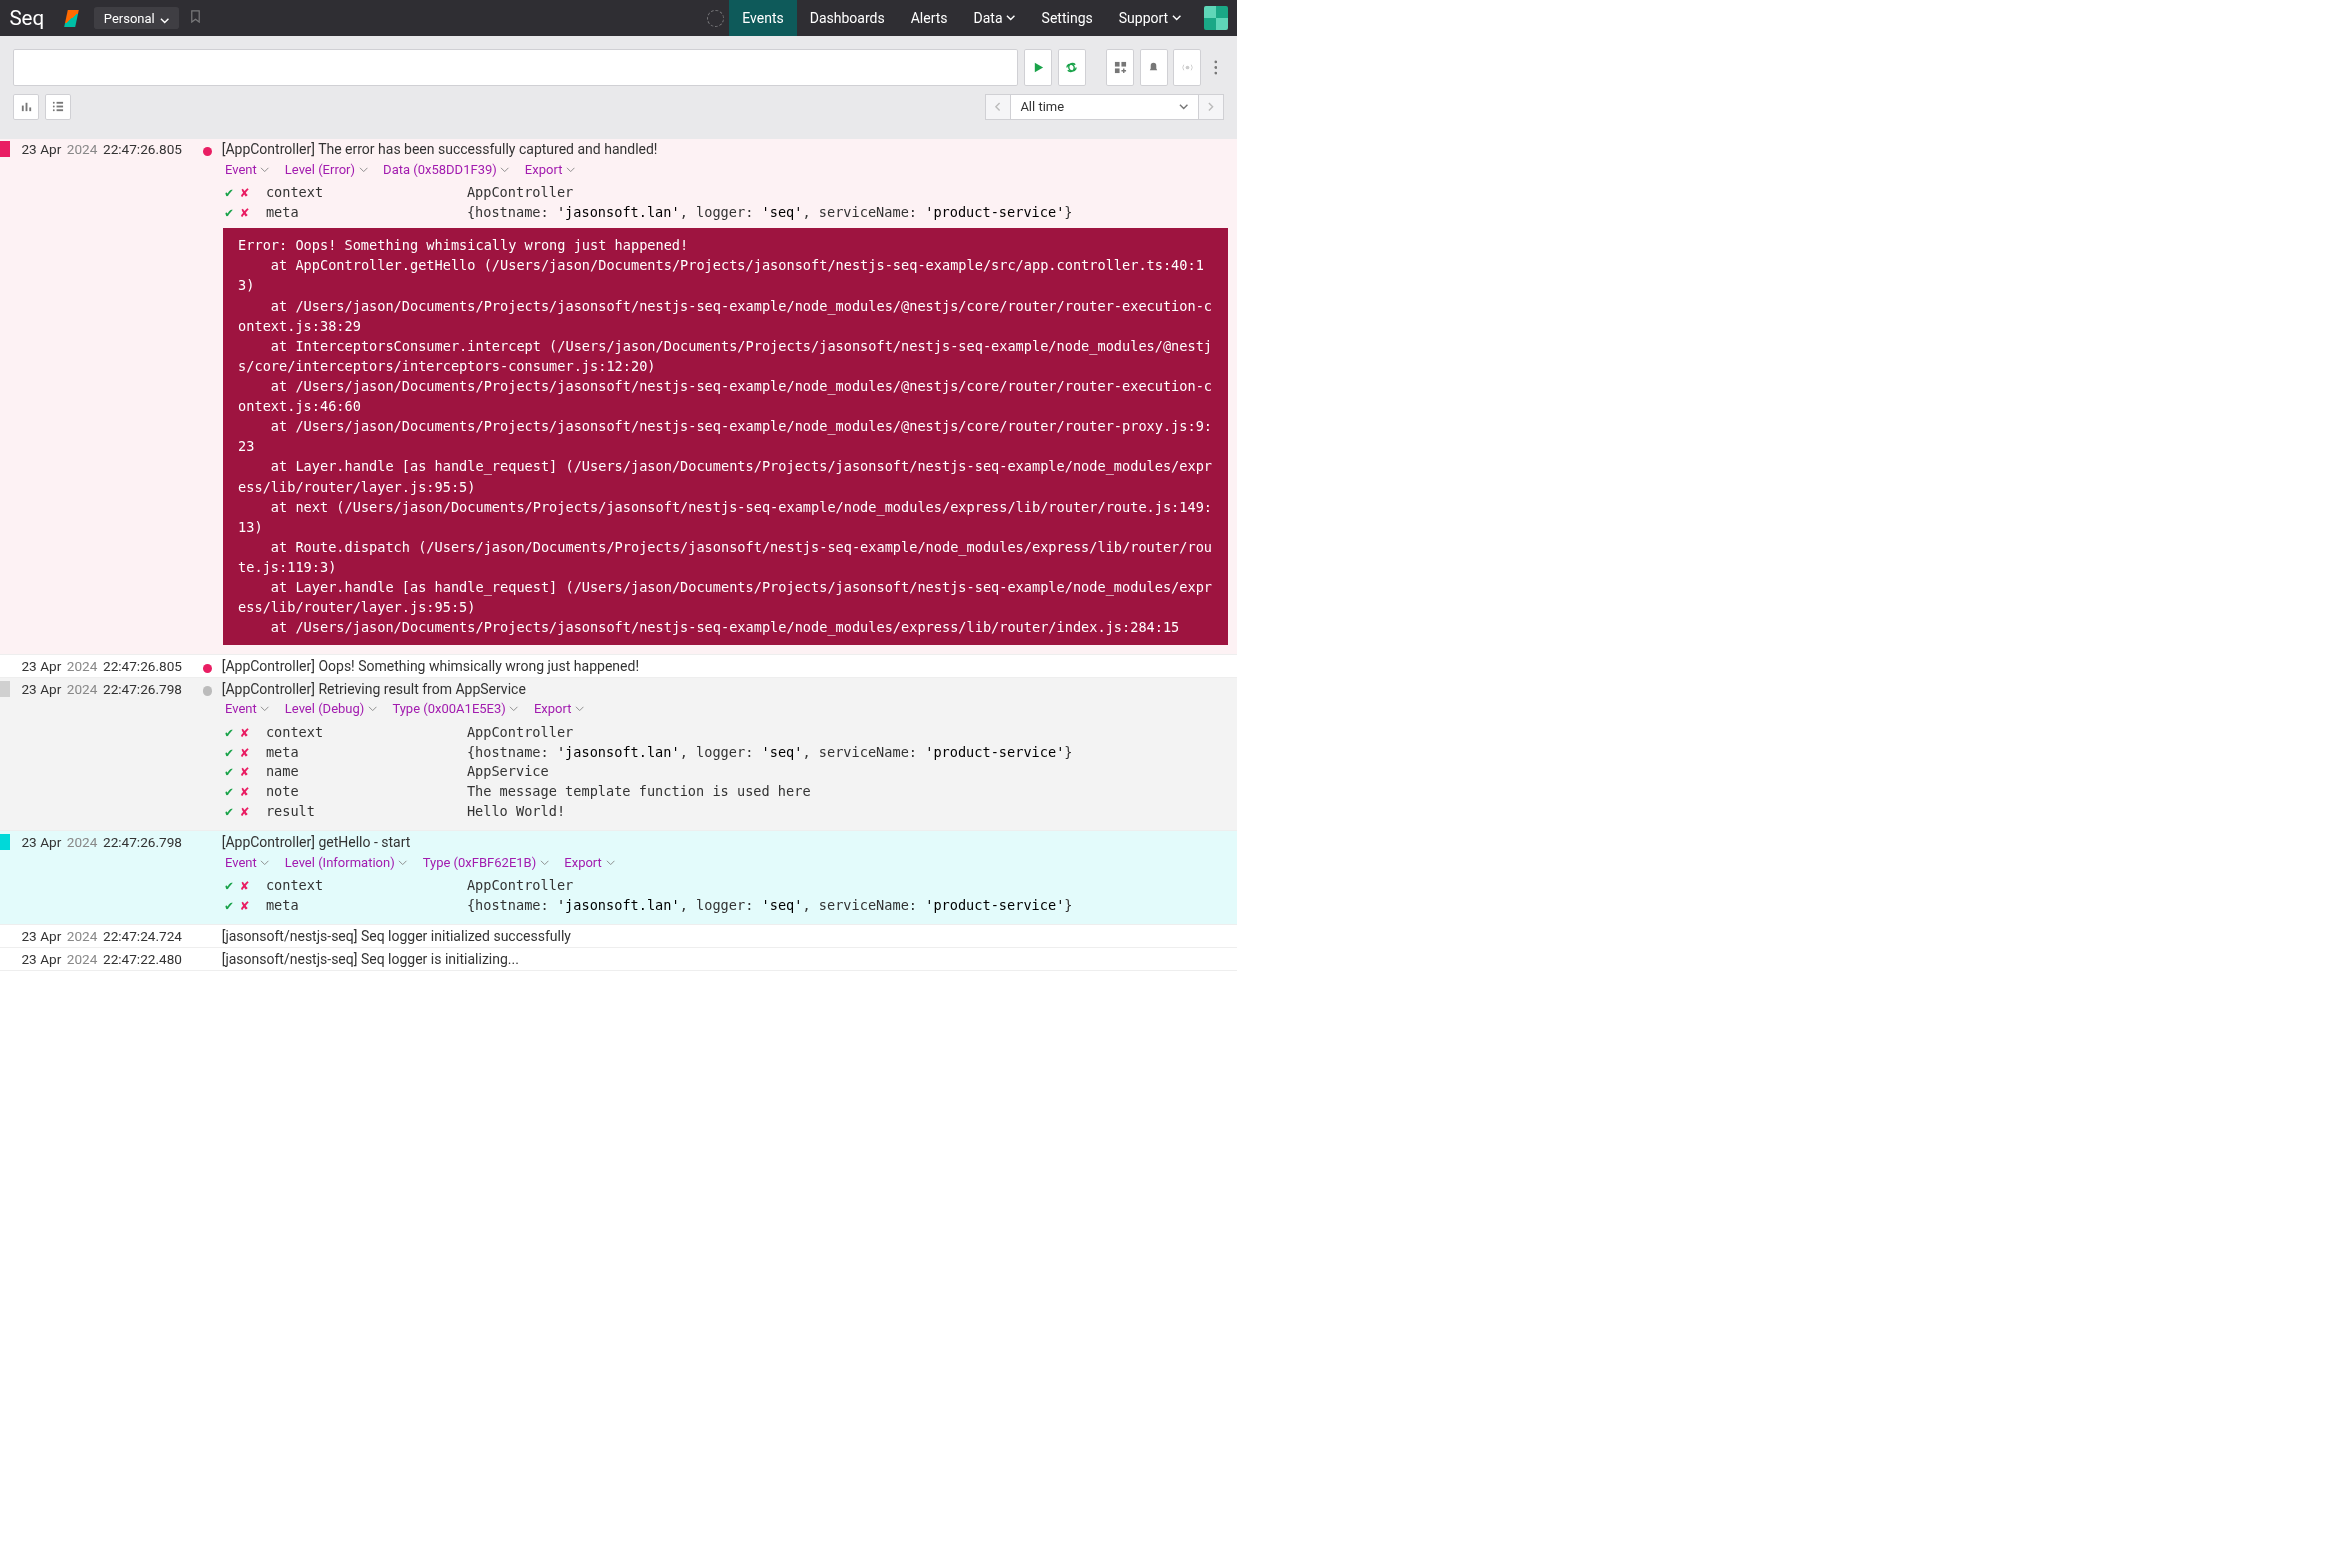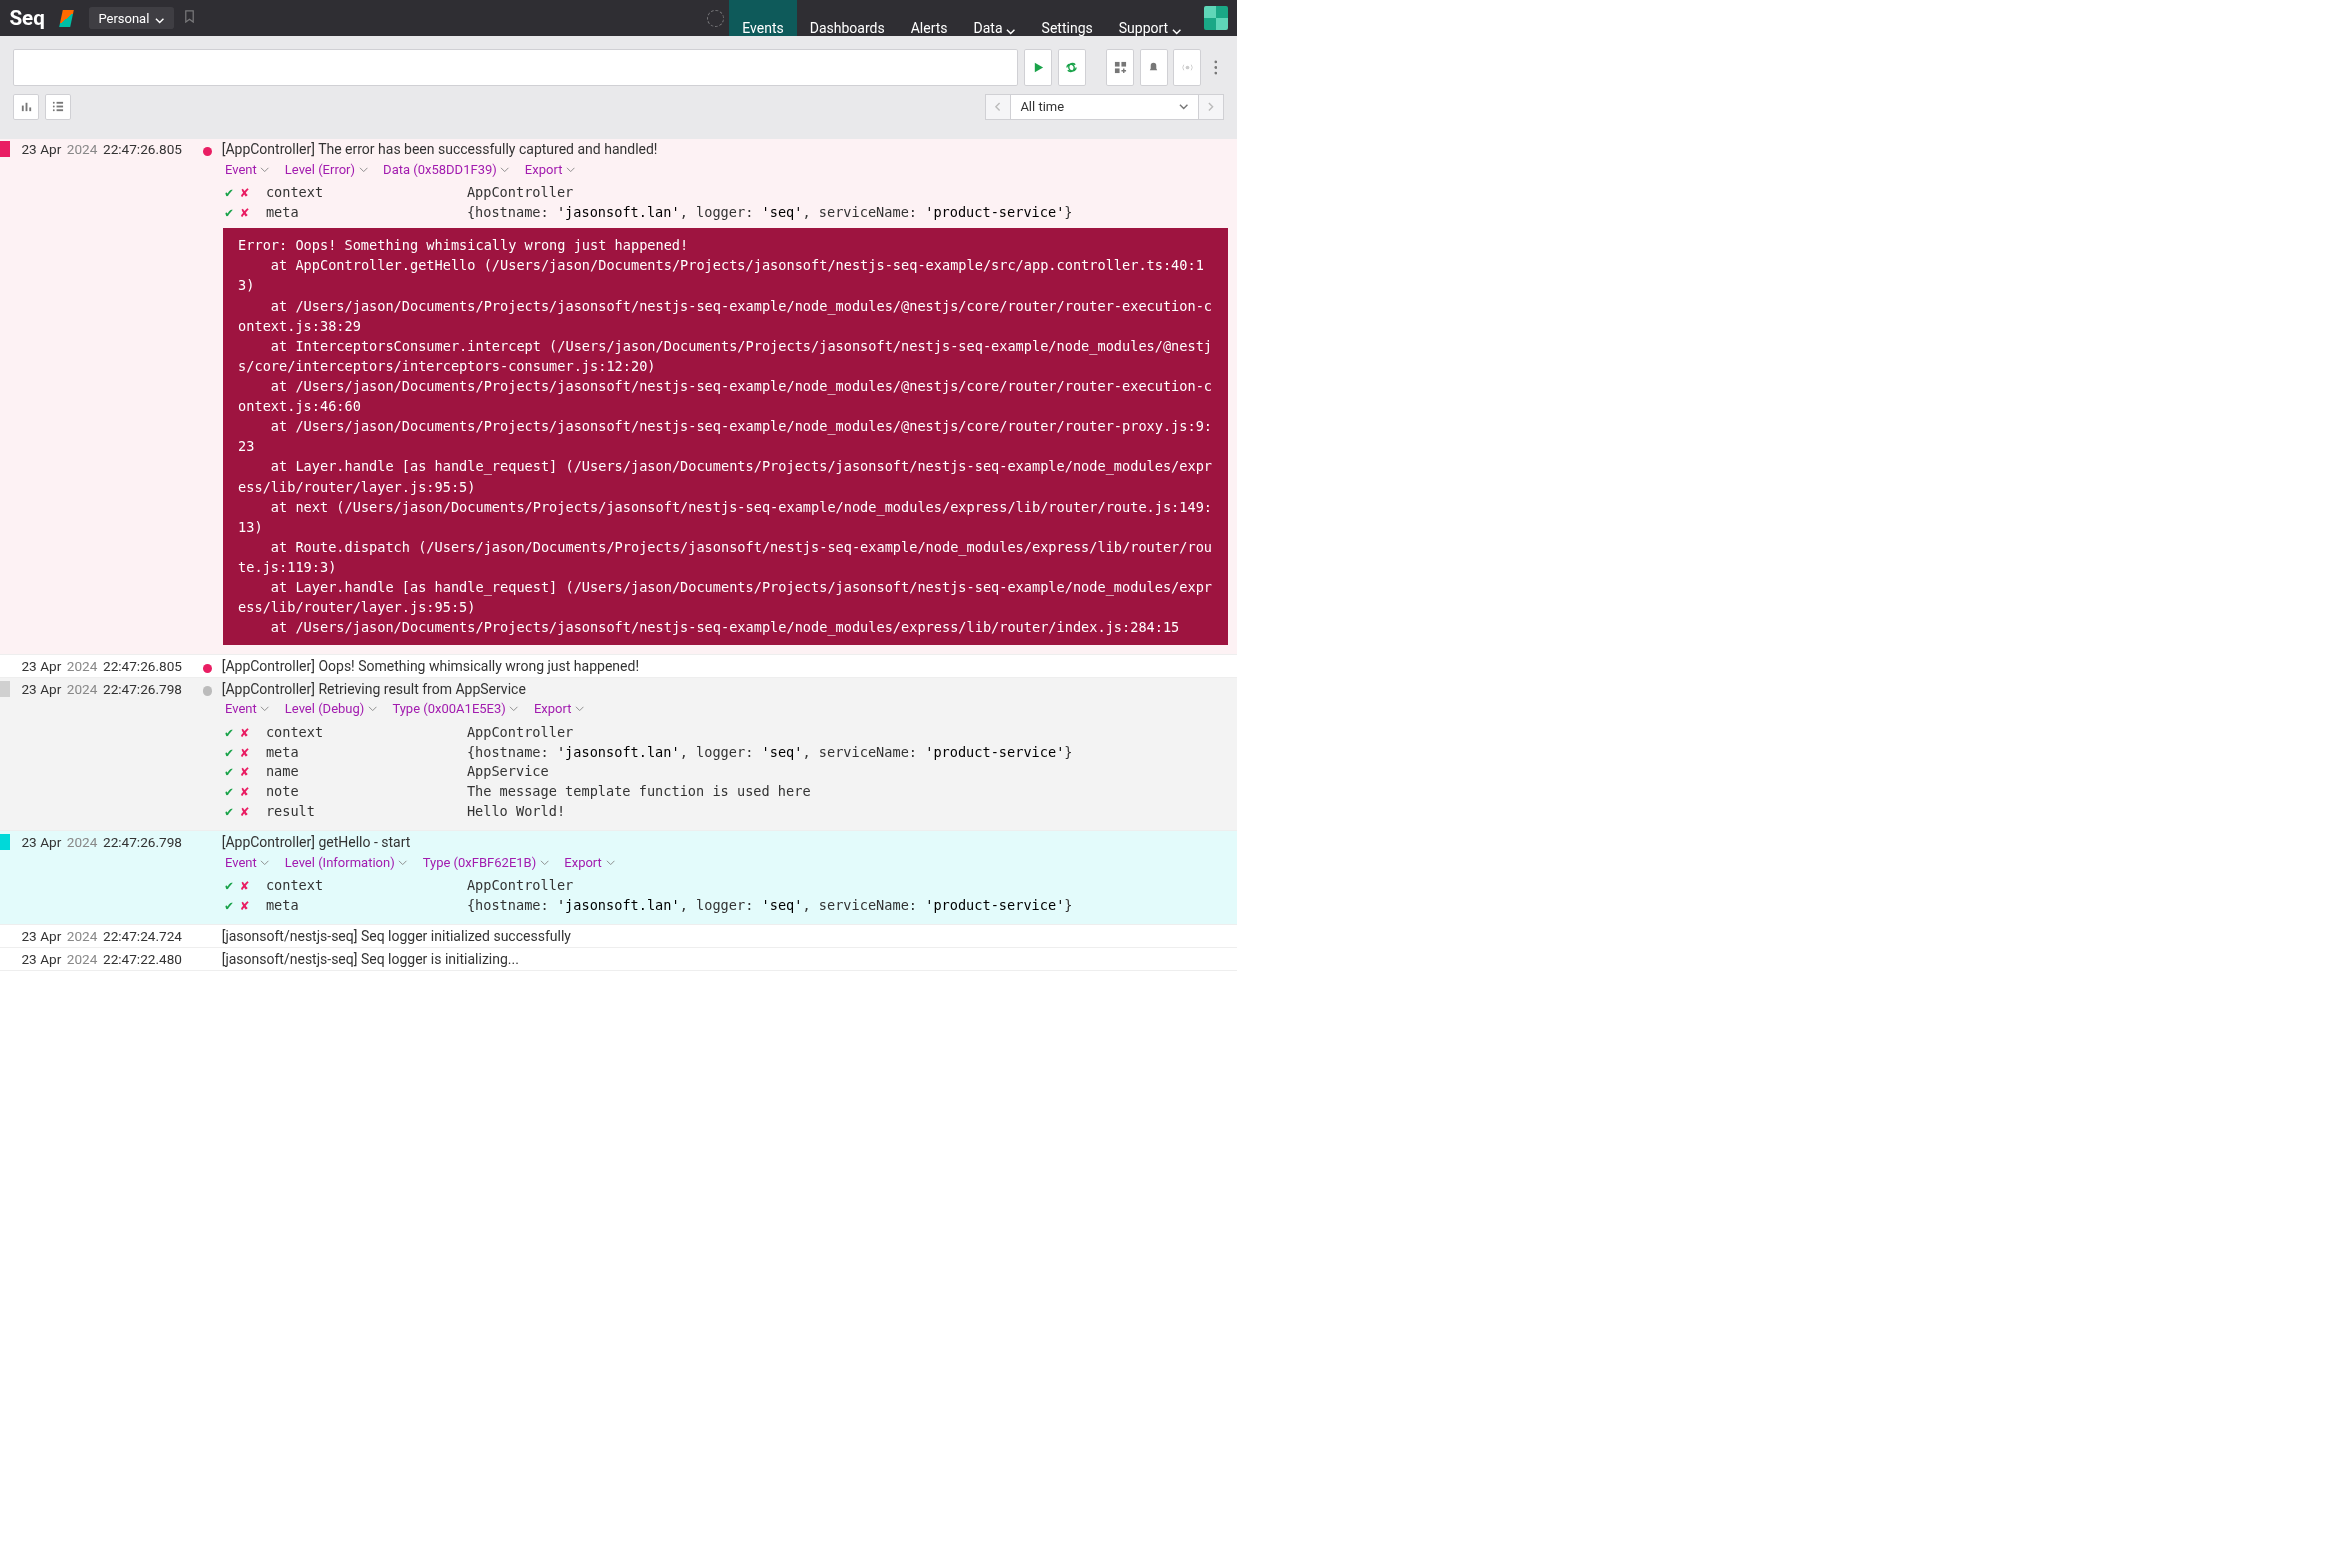--- a/index.html
+++ b/index.html
@@ -1,23 +1,23 @@
 <!DOCTYPE html>
 <html style="font-size:15px"><head>
 <meta charset="utf-8">
 <style>
 *{box-sizing:border-box;margin:0;padding:0}
 body{font-family:-apple-system,BlinkMacSystemFont,"Segoe UI",Roboto,sans-serif;font-size:13px;background:#fff;color:#333;width:1237px}
 .topbar{background:#2f2e33;height:36px;display:flex;align-items:center;padding:0 9.4px;color:#fff}
-.logo{font-size:20.6px;font-weight:700;display:flex;align-items:center;gap:16px;margin-right:17px}
+.logo{font-size:20.6px;font-weight:400;display:flex;align-items:center;gap:22px;margin-right:17px}
 .logo-accent{width:11.2px;height:17px;display:inline-block;background:linear-gradient(135deg,#ff6a00 50%,#00bfa5 50%);transform:skewX(-12deg)}
 .ws-sel{background:rgba(255,255,255,.08);padding:3.7px 9.4px;border-radius:2.8px;display:flex;align-items:flex-end;gap:5.6px;cursor:pointer;font-size:13px}
 .bm-icon{margin-left:9.4px;opacity:.6;cursor:pointer}
 .nav{margin-left:auto;display:flex;align-items:center;height:100%}
-.nav-btn{padding:0 13px;height:100%;display:flex;align-items:flex-end;gap:3.7px;cursor:pointer;font-size:14px}
+.nav-btn{padding:0 13px;height:100%;display:flex;align-items:center;gap:3.7px;cursor:pointer;font-size:14px}
 .nav-btn.active{background:#0e5a5a}
 .theme-ico{width:17px;height:17px;border:0.9px dashed rgba(255,255,255,.35);border-radius:50%;margin-right:5.6px;cursor:pointer}
 .avatar{width:24px;height:24px;margin-left:9.4px;cursor:pointer;background:repeating-conic-gradient(#1aa886 0 25%,#5fd6b8 0 50%);border-radius:1.9px}
 .qbar{background:#e9e9eb;padding:13px 13px 7.5px;display:flex;gap:5.6px;align-items:flex-start}
 .qinput{flex:1;height:37px;border:0.9px solid #d0d0d4;background:#fff;border-radius:1.9px}
 .ibtn{width:28px;height:37px;border:0.9px solid #d0d0d4;background:#fff;display:flex;align-items:center;justify-content:center;cursor:pointer;border-radius:1.9px}
 .ibtn.green{color:#1aa34a}
 .tbar2{background:#e9e9eb;padding:0 13px 19px;display:flex;align-items:center;gap:5.6px}
 .sqbtn{width:26px;height:26px;border:0.9px solid #d0d0d4;background:#fff;display:flex;align-items:center;justify-content:center;cursor:pointer;border-radius:1.9px}
 .range-wrap{margin-left:auto;display:flex}

